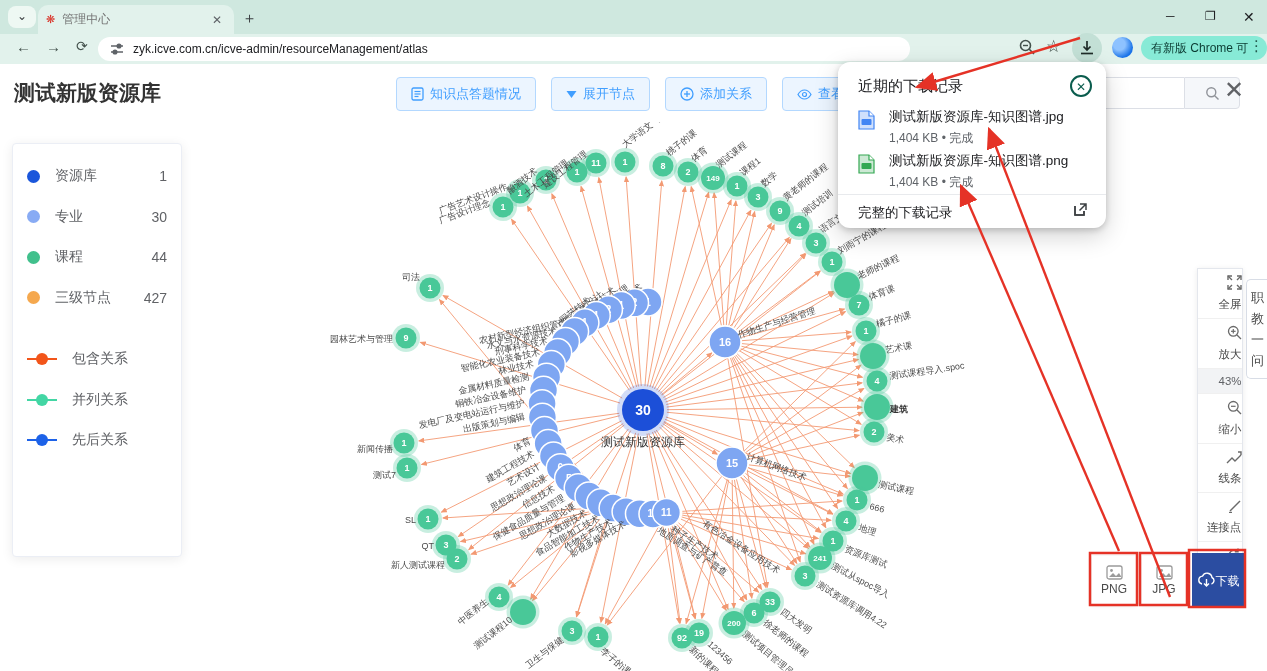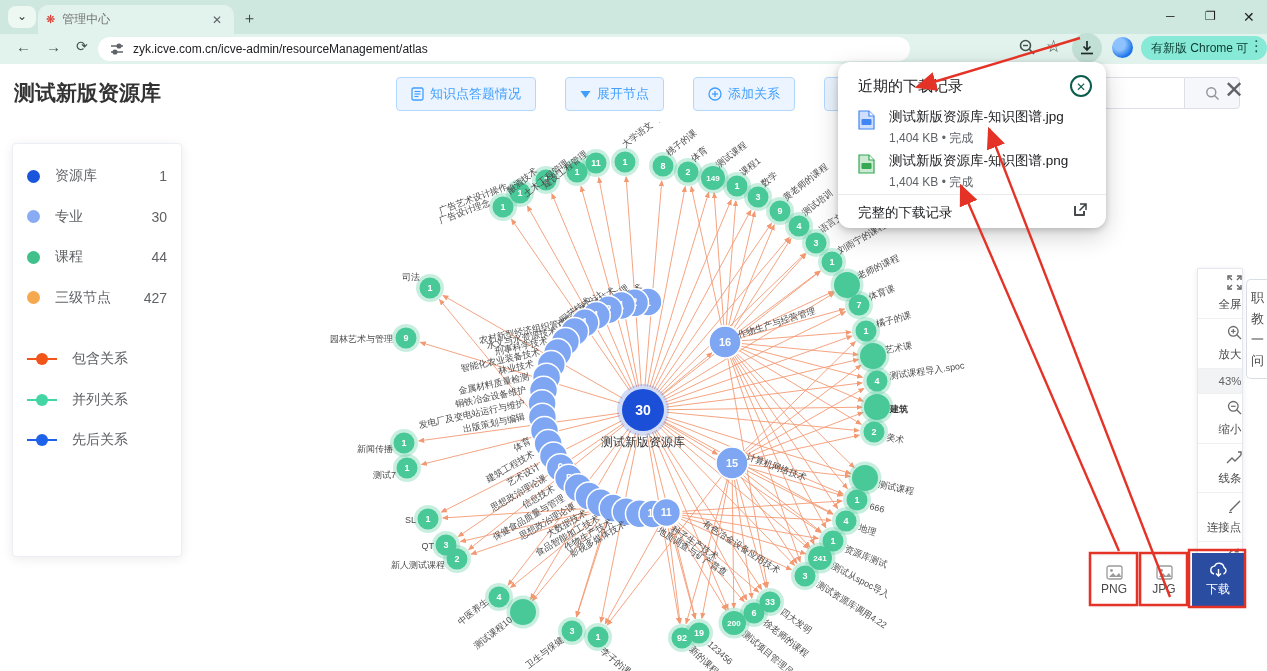--- a/index.html
+++ b/index.html
@@ -23,21 +23,21 @@
   .addr .url{font-size:12px;color:#202124;margin-left:9px;white-space:nowrap;}
   .dl-circle{position:absolute;left:1072px;top:33px;width:30px;height:30px;border-radius:50%;background:#c3e0d6;}
   .avatar{position:absolute;left:1112px;top:37px;width:21px;height:21px;border-radius:50%;
         background:radial-gradient(circle at 35% 35%,#8ec2ff 0 30%,#1a73e8 70%);cursor:pointer;}
   .update-pill{position:absolute;left:1141px;top:36px;height:24px;background:#87ead6;border-radius:13px;
         font-size:12px;color:#0a3a31;line-height:24px;padding:0 10px;cursor:pointer;}
   .menu-dots{position:absolute;left:1249px;top:37px;font-size:15px;color:#245a4e;cursor:pointer;}
   
   .page-header{position:absolute;left:0;top:64px;width:100%;height:58px;background:#fff;border-bottom:1px solid #f0f0f0;}
   .page-title{position:absolute;left:14px;top:15px;font-size:21px;font-weight:600;color:#333;}
-  .hdr-buttons{position:absolute;left:396px;top:13px;display:flex;gap:29px;}
+  .hdr-buttons{position:absolute;left:396px;top:13px;display:flex;gap:15px;}
   .ebtn{height:32px;background:#ecf5ff;border:1px solid #b3d8ff;border-radius:4px;color:#409eff;
         font-size:13px;display:flex;align-items:center;padding:0 14px;cursor:pointer;white-space:nowrap;}
   .ebtn .bic{margin-right:6px;display:flex;align-items:center;}
   .search-wrap{position:absolute;left:1085px;top:13px;display:flex;}
   .search-input{width:82px;height:30px;border:1px solid #dcdfe6;border-right:none;border-radius:4px 0 0 4px;
         outline:none;padding:0 8px;font-size:13px;}
   .search-btn{width:56px;height:32px;background:#f5f7fa;border:1px solid #dcdfe6;border-radius:0 4px 4px 0;
         display:flex;align-items:center;justify-content:center;cursor:pointer;box-sizing:border-box;}
   .hdr-close{position:absolute;left:1224px;top:12px;font-size:24px;color:#606266;cursor:pointer;font-weight:300;}
   
@@ -59,21 +59,21 @@
   .rt-item{display:flex;flex-direction:column;align-items:flex-end;padding:6px 0 5px 0;border-bottom:1px solid #f0f0f0;cursor:pointer;}
   .rt-item:last-child{border-bottom:none;}
   .rt-item .rt-label{font-size:12px;color:#4a4a4a;margin-top:2px;white-space:nowrap;transform:scale(.95);}
   .rt-item.rt-pct{background:#f2f3f5;padding:5px 0;}
   .rt-item.rt-pct .rt-label{margin-top:0;color:#606266;}
   
   .exp-btn{position:absolute;width:44px;height:48px;background:#fff;box-shadow:0 1px 5px rgba(0,0,0,.12);
         display:flex;flex-direction:column;align-items:center;justify-content:center;cursor:pointer;}
   .exp-btn span{font-size:12px;color:#4a4a4a;margin-top:2px;}
   .exp-dl{position:absolute;left:1192px;top:431px;width:52px;height:54px;background:#2b4da1;
-        display:flex;flex-direction:column;align-items:center;justify-content:center;cursor:pointer;}
+        display:flex;flex-direction:row;align-items:center;justify-content:center;cursor:pointer;}
   .exp-dl span{font-size:12px;color:#fff;margin-top:2px;}
   
   .side-tab{position:absolute;left:1246px;top:157px;width:21px;background:#fff;border:1px solid #d8dde6;border-right:none;
         border-radius:5px 0 0 5px;padding:7px 0;text-align:center;cursor:pointer;}
   .side-tab div{font-size:13px;color:#4a4a4a;line-height:21px;}
   
   .dl-popup{position:absolute;left:838px;top:62px;width:268px;height:166px;background:#fff;border-radius:12px;
         box-shadow:0 2px 6px rgba(0,0,0,.18),0 8px 24px rgba(0,0,0,.18);z-index:30;}
   .dlp-title{position:absolute;left:20px;top:15px;font-size:15px;color:#202124;}
   .dlp-close{position:absolute;right:14px;top:13px;width:22px;height:22px;border:2px solid #0a5c4d;border-radius:50%;

